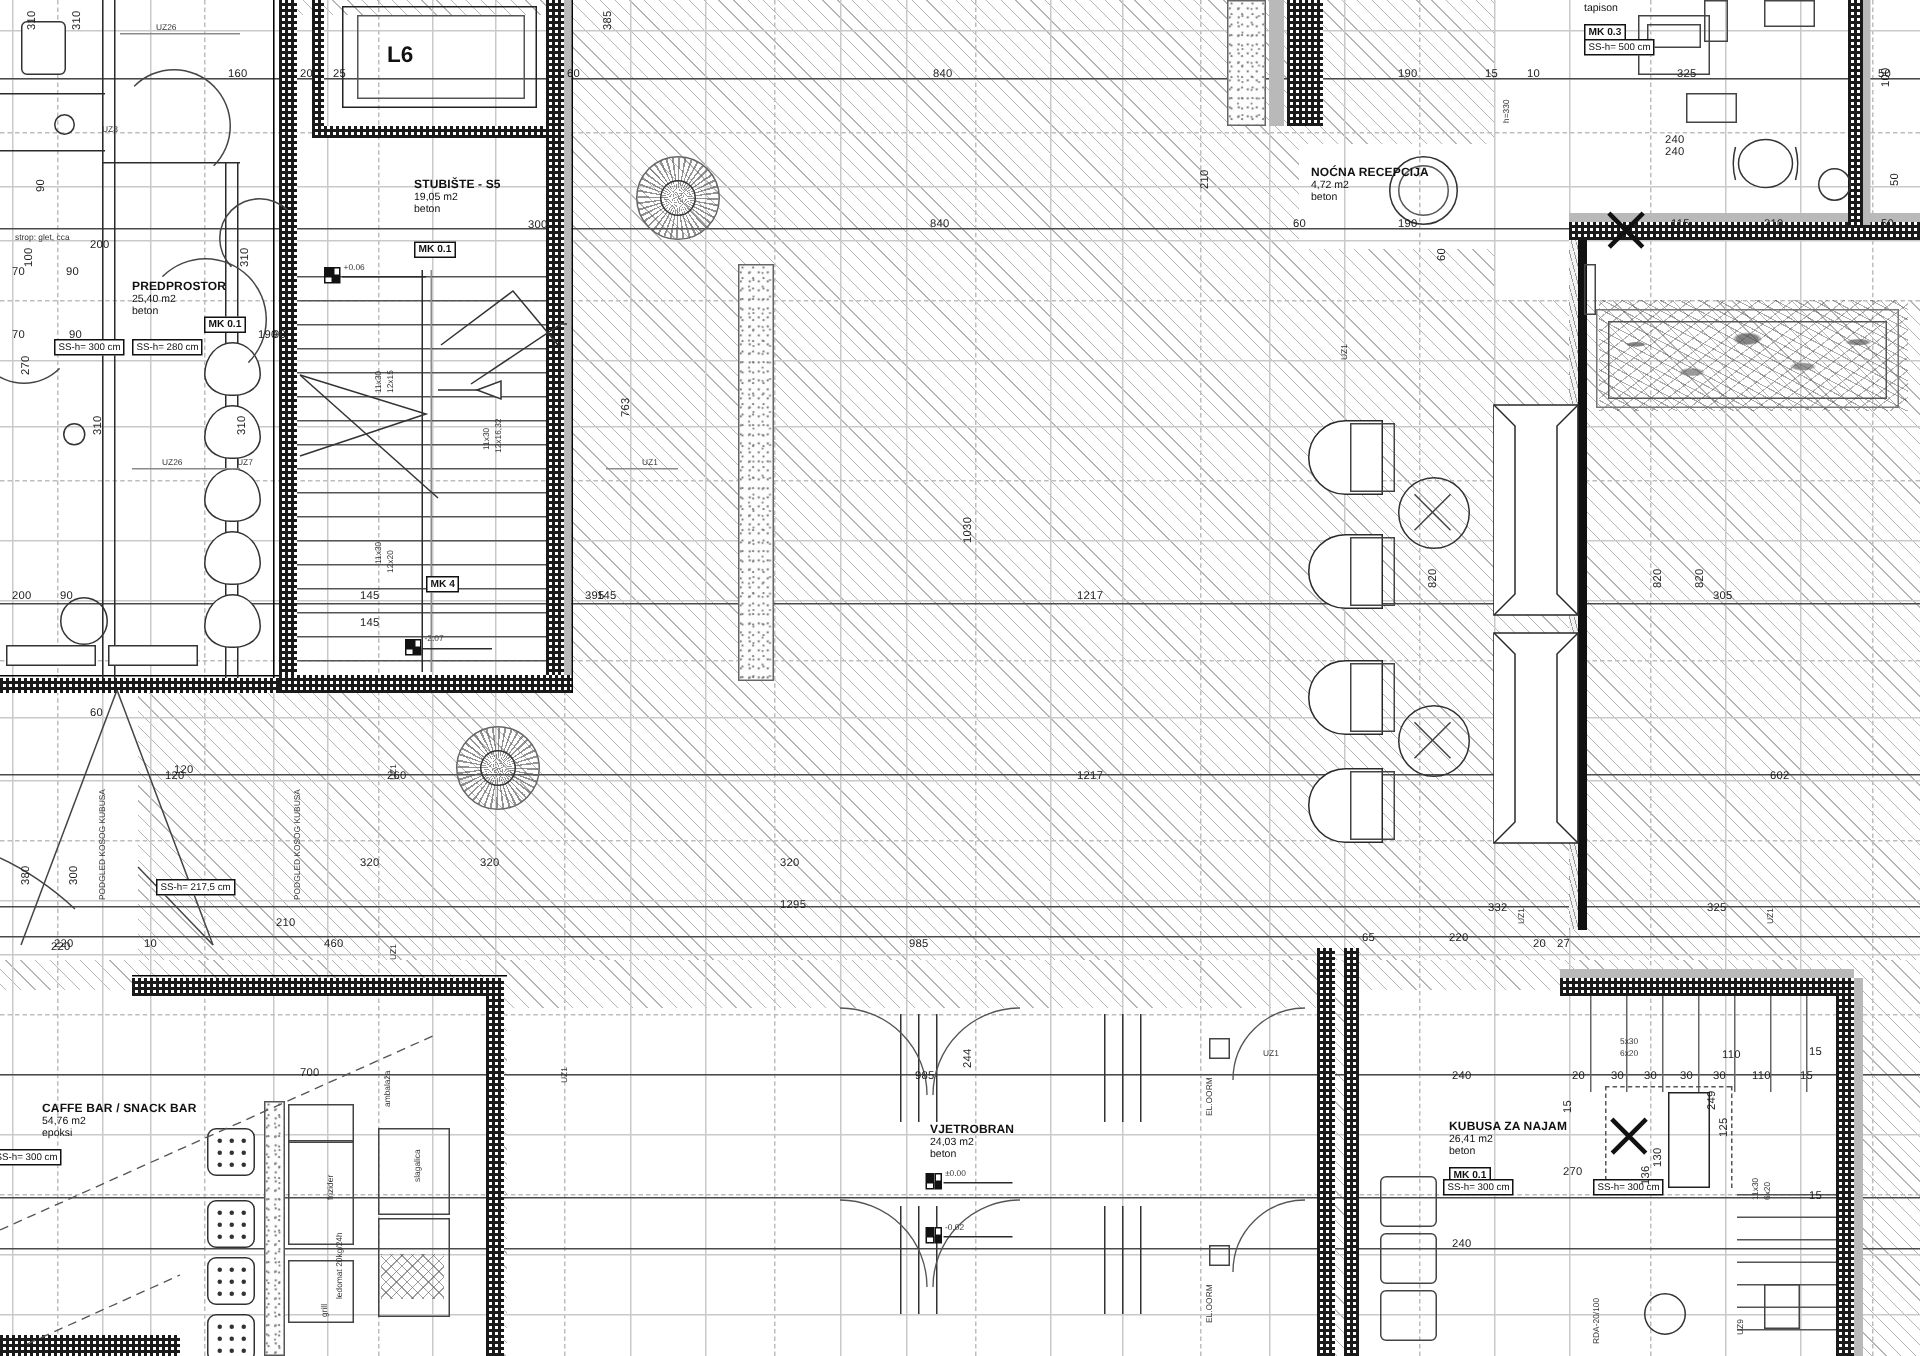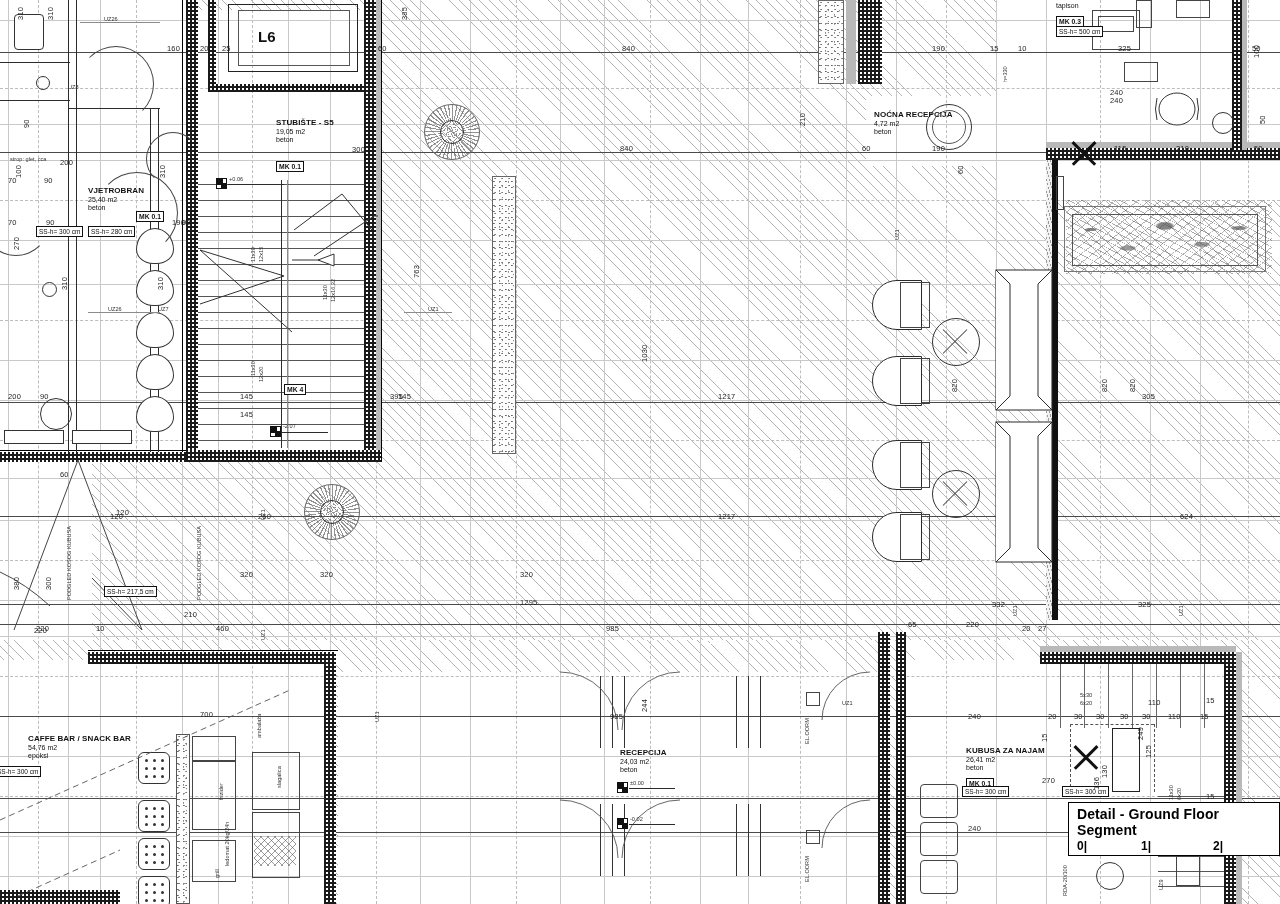--- a/index.html
+++ b/index.html
@@ -486,36 +486,36 @@
     <line x1="18" y1="196" x2="120" y2="150" stroke="#555" stroke-width=".9" stroke-dasharray="6,4"></line>
   </svg>
 
   <div class="t rm-name" style="left:276px;top:118px;">STUBIŠTE - S5</div>
   <div class="t rm-sub" style="left:276px;top:128px;">19,05  m2</div>
   <div class="t rm-sub" style="left:276px;top:136px;">beton</div>
   <div class="t" style="left:276px;top:155px;">
     <span class="mkbox">MK 0.1</span>
   </div>
 
-  <div class="t rm-name" style="left:88px;top:186px;">VJETROBRAN</div>
+  <div class="t rm-name" style="left:88px;top:186px;">PREDPROSTOR</div>
   <div class="t rm-sub" style="left:88px;top:196px;">25,40  m2</div>
   <div class="t rm-sub" style="left:88px;top:204px;">beton</div>
   <div class="t" style="left:136px;top:205px;">
     <span class="mkbox">MK 0.1</span>
   </div>
 
   <div class="t rm-name" style="left:874px;top:110px;">NOĆNA RECEPCIJA</div>
   <div class="t rm-sub" style="left:874px;top:120px;">4,72  m2</div>
   <div class="t rm-sub" style="left:874px;top:128px;">beton</div>
 
   <div class="t rm-name" style="left:28px;top:734px;">CAFFE BAR / SNACK BAR</div>
   <div class="t rm-sub" style="left:28px;top:744px;">54,76  m2</div>
   <div class="t rm-sub" style="left:28px;top:752px;">epoksi</div>
 
-  <div class="t rm-name" style="left:620px;top:748px;">RECEPCIJA</div>
+  <div class="t rm-name" style="left:620px;top:748px;">VJETROBRAN</div>
   <div class="t rm-sub" style="left:620px;top:758px;">24,03  m2</div>
   <div class="t rm-sub" style="left:620px;top:766px;">beton</div>
 
   <div class="t rm-name" style="left:966px;top:746px;">KUBUSA ZA NAJAM</div>
   <div class="t rm-sub" style="left:966px;top:756px;">26,41  m2</div>
   <div class="t rm-sub" style="left:966px;top:764px;">beton</div>
   <div class="t" style="left:966px;top:772px;">
     <span class="mkbox">MK 0.1</span>
   </div>
 
@@ -614,21 +614,21 @@
   <div class="t tiny vert" style="left:260px;top:640px;">UZ1</div>
   <div class="t tiny vert" style="left:1012px;top:616px;">UZ1</div>
   <div class="t tiny vert" style="left:1178px;top:616px;">UZ1</div>
   <div class="t tiny" style="left:842px;top:700px;">UZ1</div>
   <div class="t tiny vert" style="left:374px;top:722px;">UZ1</div>
   <div class="t tiny vert" style="left:894px;top:240px;">UZ1</div>
   <div class="t tiny vert" style="left:1158px;top:890px;">UZ9</div>
   <div class="t tiny" style="left:68px;top:84px;">UZ8</div>
 
   <div id="dims">
-      <div class="t dim" style="left: 167px; top: 44px;">160</div>
+      <div class="t dim" style="left: 152px; top: 44px;">160</div>
       <div class="t dim" style="left: 200px; top: 44px;">20</div>
       <div class="t dim" style="left: 222px; top: 44px;">25</div>
       <div class="t dim" style="left: 378px; top: 44px;">60</div>
       <div class="t dim" style="left: 622px; top: 44px;">840</div>
       <div class="t dim" style="left: 932px; top: 44px;">190</div>
       <div class="t dim" style="left: 990px; top: 44px;">15</div>
       <div class="t dim" style="left: 1018px; top: 44px;">10</div>
       <div class="t dim" style="left: 1118px; top: 44px;">325</div>
       <div class="t dim" style="left: 1252px; top: 44px;">50</div>
       <div class="t dim" style="left: 116px; top: 508px;">120</div>
@@ -673,21 +673,21 @@
       <div class="t dim" style="left: 352px; top: 145px;">300</div>
       <div class="t dim" style="left: 240px; top: 392px;">145</div>
       <div class="t dim" style="left: 398px; top: 392px;">145</div>
       <div class="t dim" style="left: 240px; top: 410px;">145</div>
       <div class="t dim" style="left: 390px; top: 392px;">395</div>
       <div class="t dim" style="left: 258px; top: 512px;">260</div>
       <div class="t dim" style="left: 240px; top: 570px;">320</div>
       <div class="t dim" style="left: 320px; top: 570px;">320</div>
       <div class="t dim" style="left: 520px; top: 570px;">320</div>
       <div class="t dim" style="left: 1142px; top: 392px;">305</div>
-      <div class="t dim" style="left: 1180px; top: 512px;">624</div>
+      <div class="t dim" style="left: 1180px; top: 512px;">602</div>
       <div class="t dim" style="left: 992px; top: 600px;">332</div>
       <div class="t dim" style="left: 1138px; top: 600px;">325</div>
       <div class="t dim" style="left: 908px; top: 620px;">65</div>
       <div class="t dim" style="left: 966px; top: 620px;">220</div>
       <div class="t dim" style="left: 1038px; top: 624px;">27</div>
       <div class="t dim" style="left: 1022px; top: 624px;">20</div>
       <div class="t dim" style="left: 36px; top: 624px;">220</div>
       <div class="t dim" style="left: 96px; top: 624px;">10</div>
       <div class="t dim" style="left: 216px; top: 624px;">460</div>
       <div class="t dim" style="left: 606px; top: 624px;">985</div>
@@ -713,22 +713,14 @@
       <div class="t dim vert" style="left: 1252px; top: 58px;">100</div>
       <div class="t dim vert" style="left: 950px; top: 392px;">820</div>
       <div class="t dim vert" style="left: 1100px; top: 392px;">820</div>
       <div class="t dim vert" style="left: 1128px; top: 392px;">820</div>
       <div class="t dim" style="left: 1206px; top: 696px;">15</div>
       <div class="t dim" style="left: 1206px; top: 792px;">15</div>
       <div class="t dim vert" style="left: 1040px; top: 742px;">15</div>
       <div class="t dim" style="left: 1148px; top: 698px;">110</div>
     </div>
 
-  <div id="titleblock" style="left:1068px;top:802px;">
-    <div class="tb-title">Detail - Ground Floor Segment</div>
-    <div class="tb-scale">
-      <span class="sc0">0|</span>
-      <span class="sc1">1|</span>
-      <span>2|</span>
-    </div>
-  </div>
 
 </div>
 
 </body></html>

